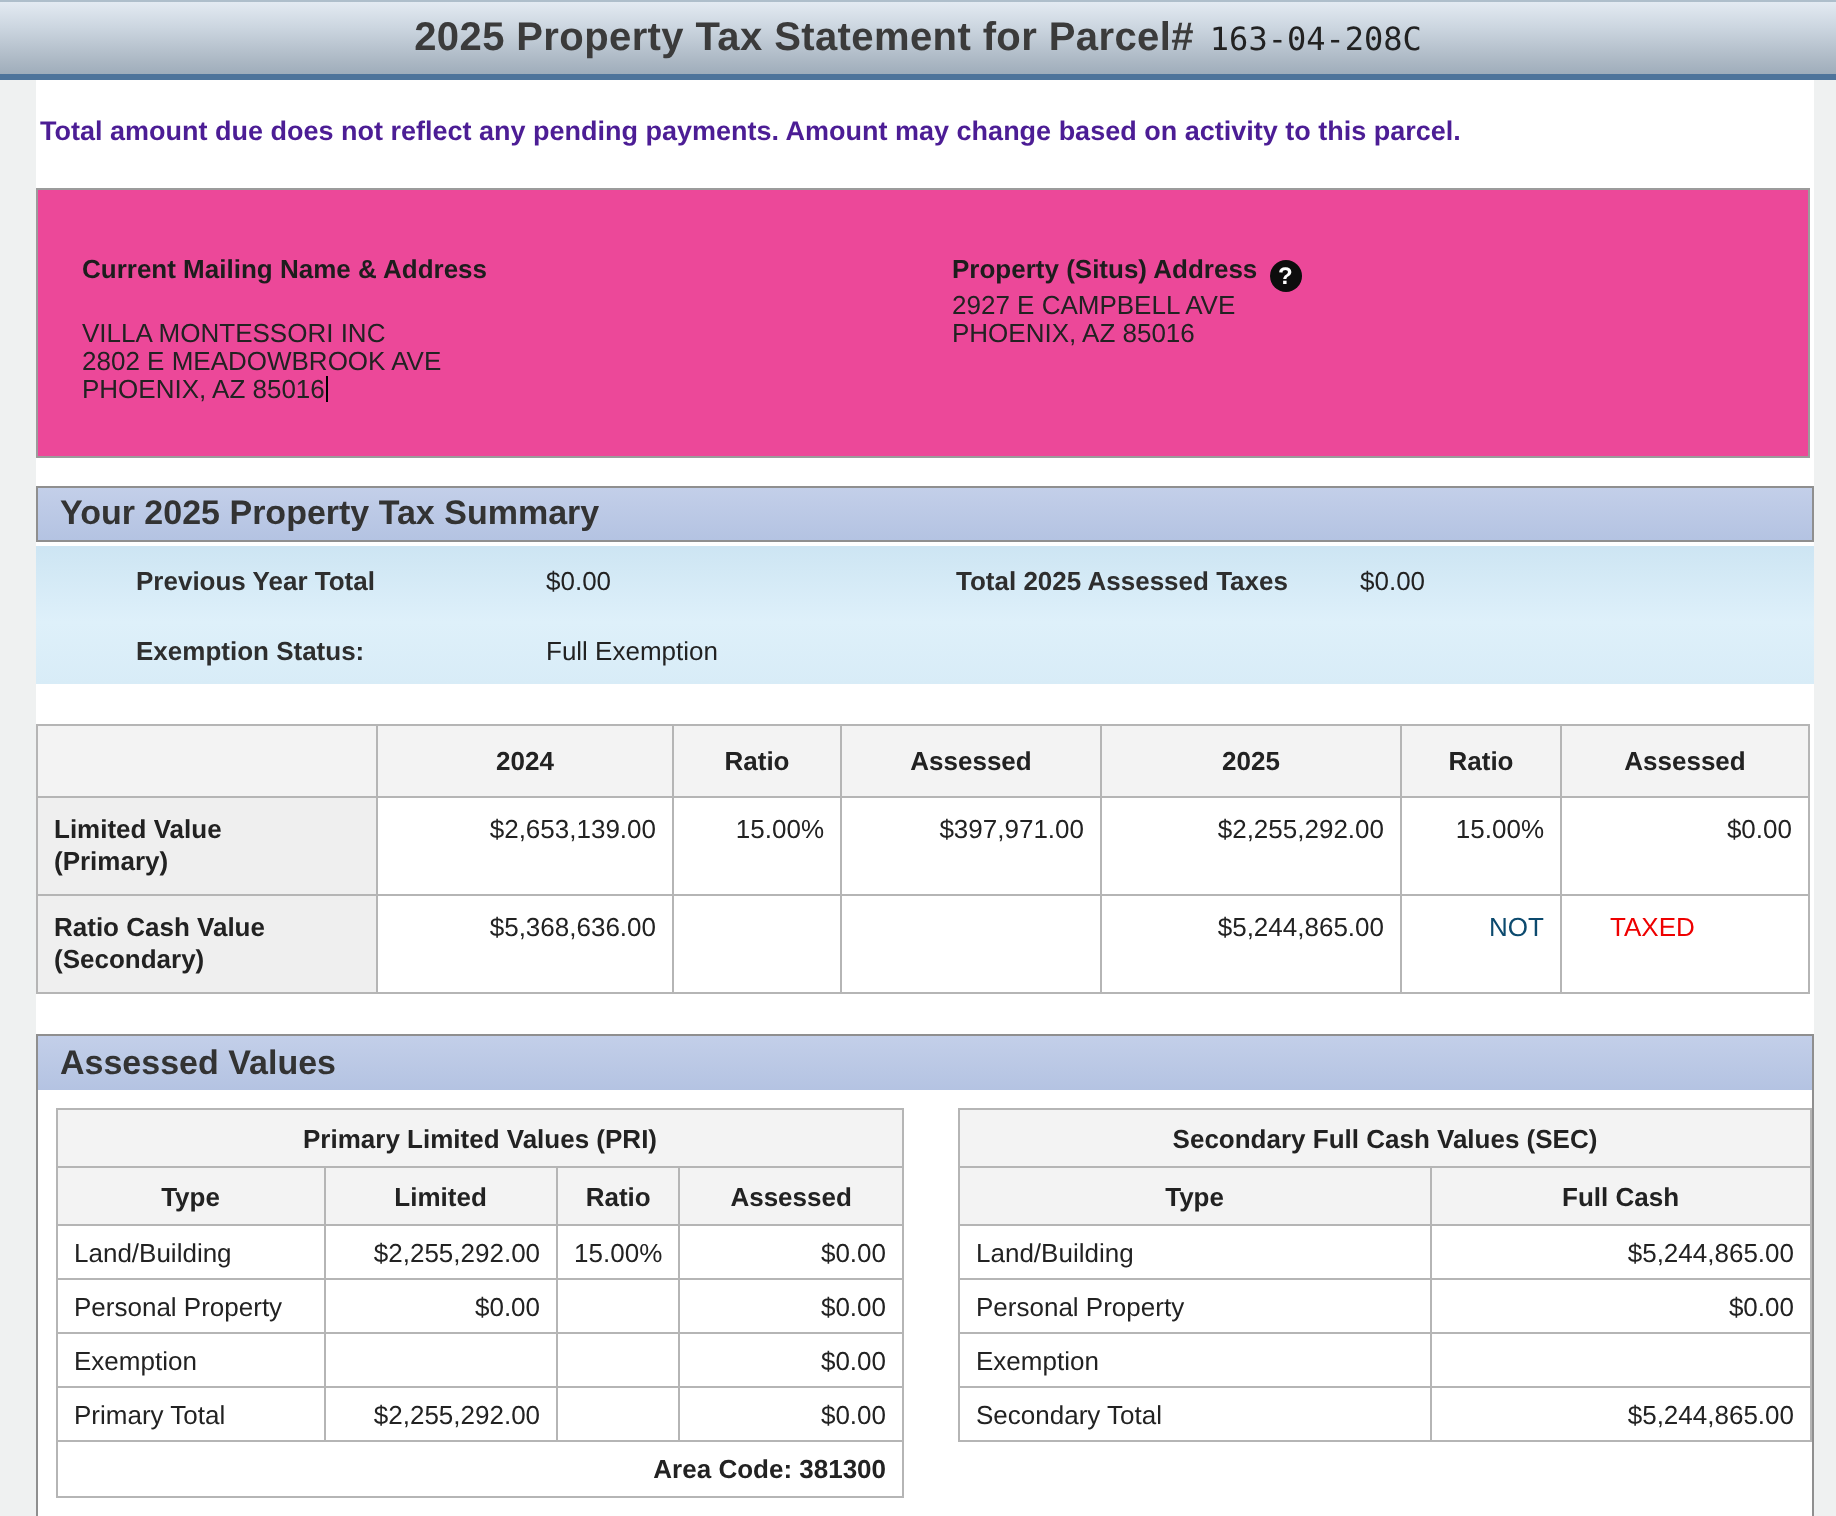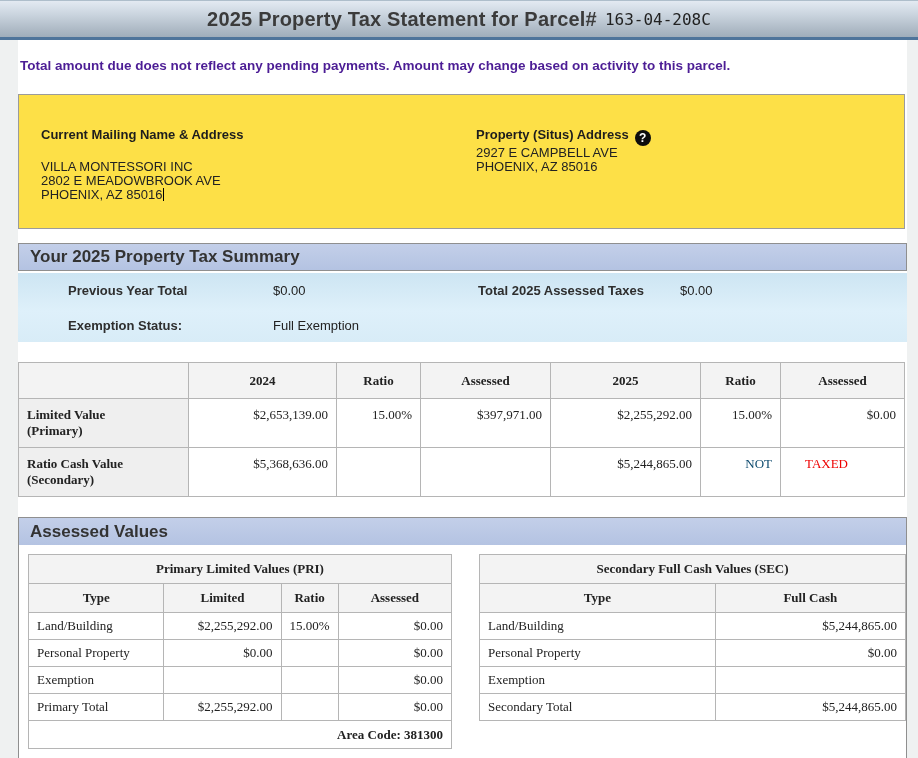--- a/index.html
+++ b/index.html
@@ -20,21 +20,21 @@
   }
   .titlebar .t1 { font-size: 20px; font-weight: bold; color: #3b3b3b; letter-spacing: .2px; }
   .titlebar .t2 { font-family: "DejaVu Sans Mono", "Liberation Mono", monospace; font-size: 16px; color: #222; margin-left: 8px; }
   
   .content { width: 889px; margin-left: 18px; background: #ffffff; min-height: 715px; padding-bottom: 10px; }
   .warning { padding: 18px 2px 0 2px; font-weight: bold; font-size: 13.5px; color: #4c1d95; }
   
   .addrbox {
     margin-top: 21px;
     width: 887px; height: 135px;
-    background: #fde047;
+    background: #ec4899;
     border: 1px solid #9b9b9b;
     position: relative;
     line-height: 14px;
   }
   .addrlabel { font-weight: bold; color: #1d1d1d; }
   .addrcol-left  { position: absolute; left: 22px;  top: 33px; }
   .addrcol-right { position: absolute; left: 457px; top: 33px; }
   .addrcol-left .lines { margin-top: 18px; }
   .caret { display: inline-block; width: 1px; height: 13px; background: #000; vertical-align: -2px; margin-left: 1px; }
   .help {
@@ -61,40 +61,40 @@
   .summary span { position: absolute; white-space: nowrap; text-align: center; }
   .summary .lbl { font-weight: bold; color: #2e2e2e; }
   .s-l1 { left: 50px;  top: 10px; }
   .s-v1 { left: 255px; top: 10px; }
   .s-l2 { left: 460px; top: 10px; }
   .s-v2 { left: 662px; top: 10px; }
   .s-l3 { left: 50px;  top: 45px; }
   .s-v3 { left: 255px; top: 45px; }
   
   table { border-collapse: collapse; }
-  .vtable { margin-top: 20px; width: 887px; border: 1px solid #7f7f7f; font-family: Liberation Serif, serif; }
+  .vtable { margin-top: 20px; width: 887px; border: 1px solid #7f7f7f; }
   .vtable th, .vtable td { border: 1px solid #b5b5b5; font-size: 13px; }
   .vtable th { background: #f3f3f3; font-weight: bold; text-align: center; height: 36px; padding: 4px; }
   .vtable td { vertical-align: top; padding: 8px; height: 47px; background: #fff; }
   .vtable td.rowlabel { background: #efefef; font-weight: bold; line-height: 16px; }
   .vtable td.num { text-align: right; }
   .vtable td.rednum  { color: #0c4a6e; text-align: right; }
   .vtable td.redtext { color: #ee0000; text-align: left; padding-left: 24px; }
   .c-label { width: 170px; } .c-2024 { width: 148px; } .c-ratio1 { width: 84px; }
   .c-assessed1 { width: 130px; } .c-2025 { width: 150px; } .c-ratio2 { width: 80px; }
   
   .avbody {
     width: 889px; height: 214px;
     border: 1px solid #8f8f8f; border-top: none;
     background: #fff;
     padding: 9px 0 0 9px;
     display: flex; align-items: flex-start; gap: 27px;
     overflow: hidden;
   }
-  .itable { border: 1px solid #7f7f7f; font-family: Liberation Serif, serif; }
+  .itable { border: 1px solid #7f7f7f; }
   .itable th, .itable td { border: 1px solid #b5b5b5; font-size: 13px; padding: 5px 8px; }
   .itable th { background: #f3f3f3; font-weight: bold; text-align: center; height: 29px; }
   .itable td { background: #fff; height: 27px; }
   .itable td.num { text-align: right; }
   .itable td.foot { font-weight: bold; text-align: right; background: #fff; height: 28px; }
   .pri { width: 427px; }
   .pri .ct-type { width: 137px; } .pri .ct-limited { width: 118px; }
   .pri .ct-ratio { width: 57px; } .pri .ct-assessed { width: 115px; }
   .sec { width: 430px; }
   .sec .ct-type { width: 238px; } .sec .ct-full { width: 192px; }

